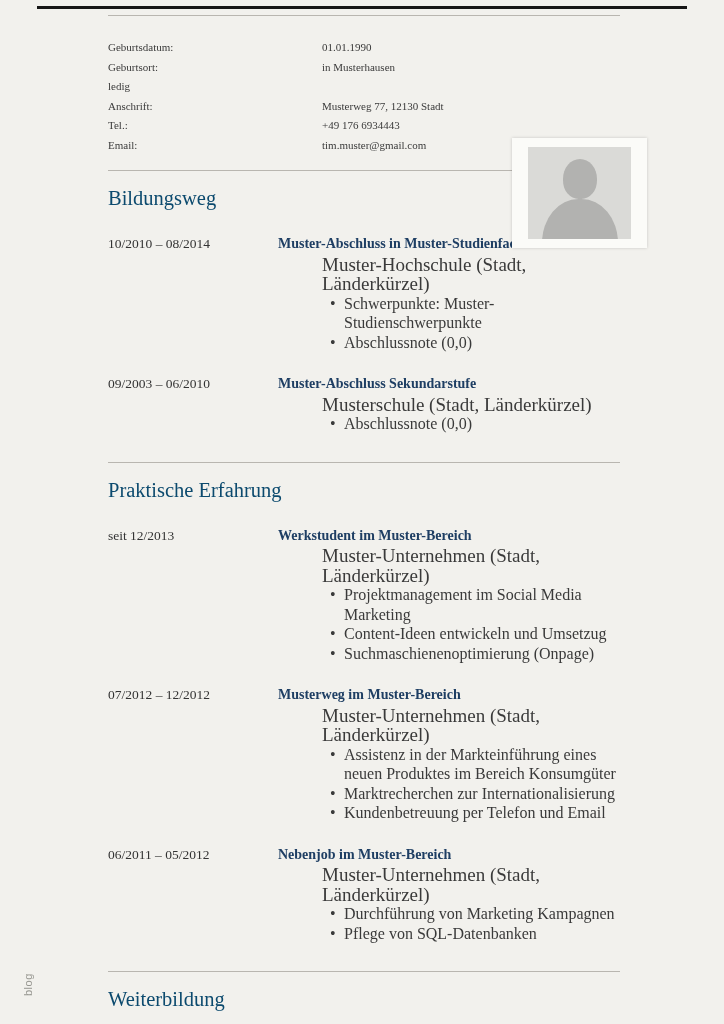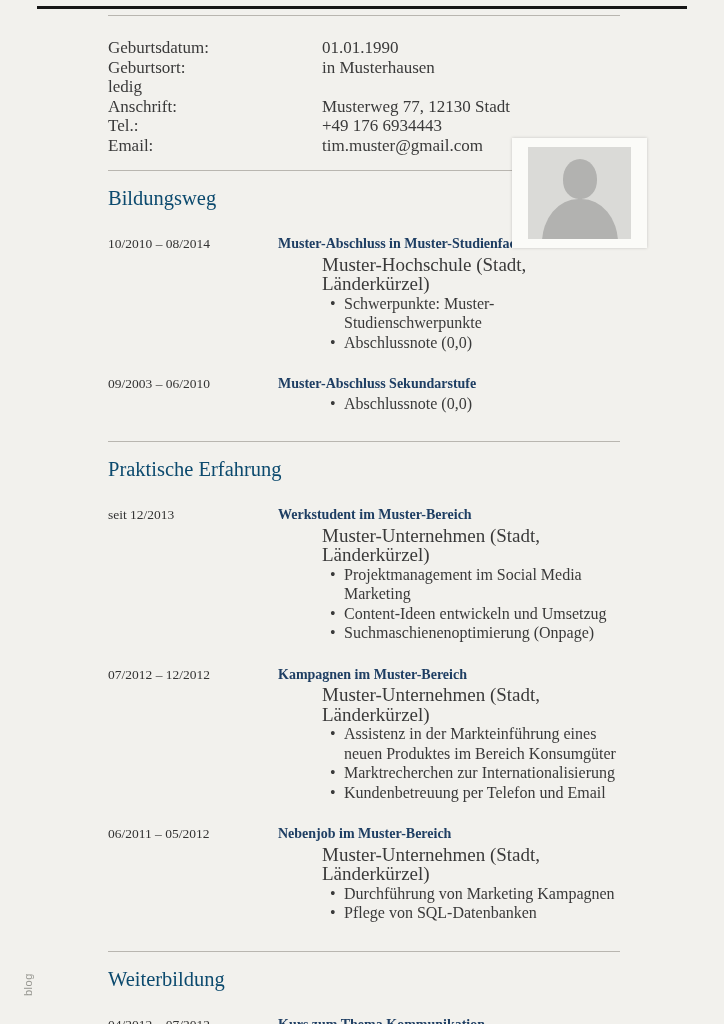--- a/index.html
+++ b/index.html
@@ -24,21 +24,21 @@
     font-size: 31px; line-height: 36px;
     font-weight: 500; color: #262626;
     letter-spacing: 0.4px;
   }
 
   .rule { border: none; border-top: 1px solid #b9b6b0; margin: 15px 0 0 0; height: 0; }
   .section-rule { margin-top: 28px; }
 
   
   .personal { margin-top: 22px; }
-  .personal .row { display: flex; font-size: 17px; line-height: 19.5px; justify-content: space-between; }
+  .personal .row { display: flex; font-size: 11px; line-height: 19.5px; justify-content: space-between; }
   .personal .label { width: 214px; flex: 0 0 214px; }
   .personal .value { flex: 1; }
 
   .photo-frame {
     position: absolute; left: 512px; top: 138px;
     width: 135px; height: 110px;
     background: #fbfbf8;
     box-shadow: 0 0 3px rgba(0,0,0,0.18);
     display: flex; align-items: center; justify-content: center;
   }
@@ -139,20 +139,21 @@
           <li>Schwerpunkte: Muster-Studienschwerpunkte</li>
           <li>Abschlussnote (0,0)</li>
         </ul>
       </div>
     </div>
 
     <div class="entry">
       <div class="entry-date">09/2003 – 06/2010</div>
       <div class="entry-body">
         <div class="entry-title">Muster-Abschluss Sekundarstufe</div>
+        <div class="entry-sub">Musterschule (Stadt, Länderkürzel)</div>
         <ul class="bullets">
           <li>Abschlussnote (0,0)</li>
         </ul>
       </div>
     </div>
 
     <hr class="rule section-rule">
 
     <h2 class="section-title">Praktische Erfahrung</h2>
 
@@ -165,21 +166,21 @@
           <li>Projektmanagement im Social Media Marketing</li>
           <li>Content-Ideen entwickeln und Umsetzug</li>
           <li>Suchmaschienenoptimierung (Onpage)</li>
         </ul>
       </div>
     </div>
 
     <div class="entry">
       <div class="entry-date">07/2012 – 12/2012</div>
       <div class="entry-body">
-        <div class="entry-title">Kampagnen im Muster-Bereich</div>
+        <div class="entry-title">Musterweg im Muster-Bereich</div>
         <div class="entry-sub">Muster-Unternehmen (Stadt, Länderkürzel)</div>
         <ul class="bullets">
           <li>Assistenz in der Markteinführung eines neuen Produktes im Bereich Konsumgüter</li>
           <li>Marktrecherchen zur Internationalisierung</li>
           <li>Kundenbetreuung per Telefon und Email</li>
         </ul>
       </div>
     </div>
 
     <div class="entry">

